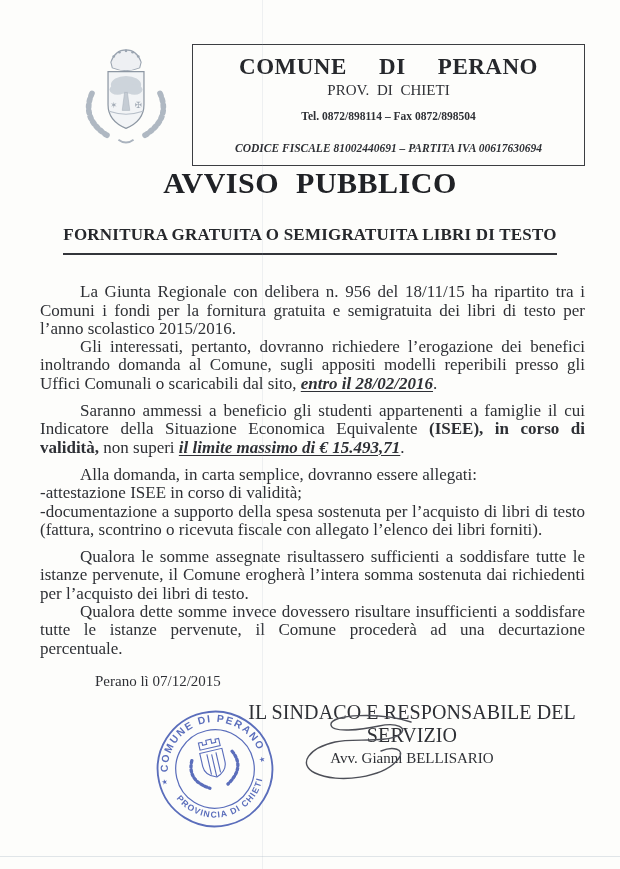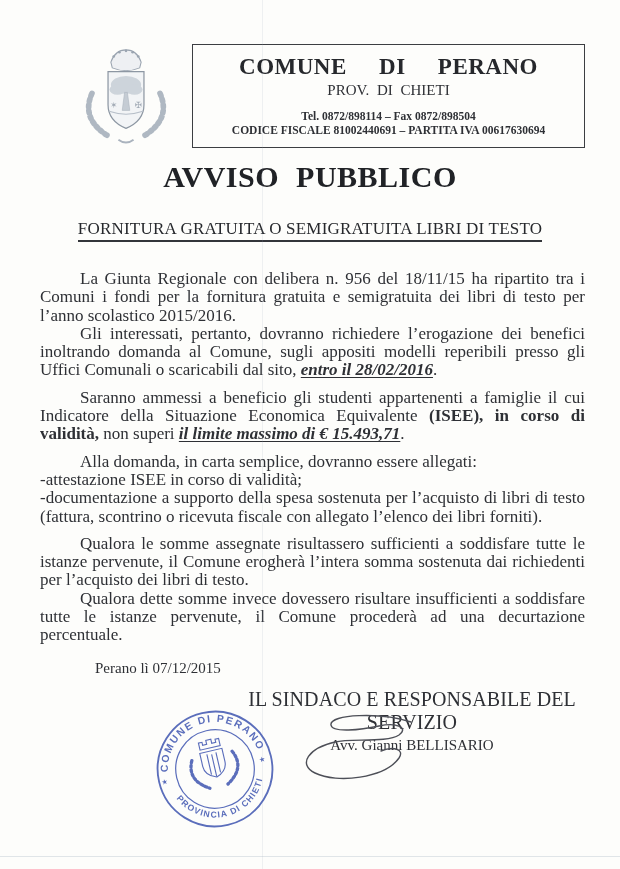--- a/index.html
+++ b/index.html
@@ -13,27 +13,27 @@
   
   .letterhead { display:flex; align-items:flex-start; padding:44px 35px 0 74px; gap:14px; }
   .crest { flex:0 0 104px; }
   .head-box {
     flex:1; border:1.6px solid #3c3e42; text-align:center;
     padding:9px 6px 11px;
   }
   .muni { font-size:23px; font-weight:bold; word-spacing:26px; letter-spacing:.5px; color:#26282c; line-height:1.1; }
   .prov { font-size:15px; font-weight:normal; margin-top:3px; word-spacing:4px; }
   .tel  { font-size:11.5px; font-weight:bold; margin-top:11px; }
-  .cf   { font-size:11.5px; font-weight:bold; margin-top:2px; }
+  .cf   { font-size:11.5px; font-weight:bold; margin-top:20px;font-style:italic; }
   
   .title { text-align:center; font-size:30px; font-weight:bold;
            letter-spacing:.5px; word-spacing:9px; color:#202226; }
   .subject-wrap { text-align:center; margin-top:25px; }
-  .subject { display:inline-block; font-size:17px; font-weight:normal; letter-spacing:.2px;
-             border-bottom:2px solid #33353a; padding-bottom:1px; color:#26282c; }
+  .subject { display:inline-block; font-size:17px; font-weight:bold; letter-spacing:.2px;
+             border-bottom:2px solid #33353a; padding-bottom:8px; color:#26282c; }
   
   .body { margin:28px 35px 0 40px; font-size:17px; line-height:18.3px; text-align:justify; }
   .body p { margin:0; }
   .ind { text-indent:40px; }
   .gap { margin-top:9px !important; }
   .b  { font-weight:bold; }
   .bu { font-weight:bold; text-decoration:underline; text-decoration-thickness:1.4px; text-underline-offset:2px;font-style:italic; }
   
   .date-line { margin:15px 35px 0 40px; font-size:15px; text-indent:55px; }
   .sig-block { margin:11px 0 0 233px; width:358px; text-align:center; position:relative; z-index:2; }

